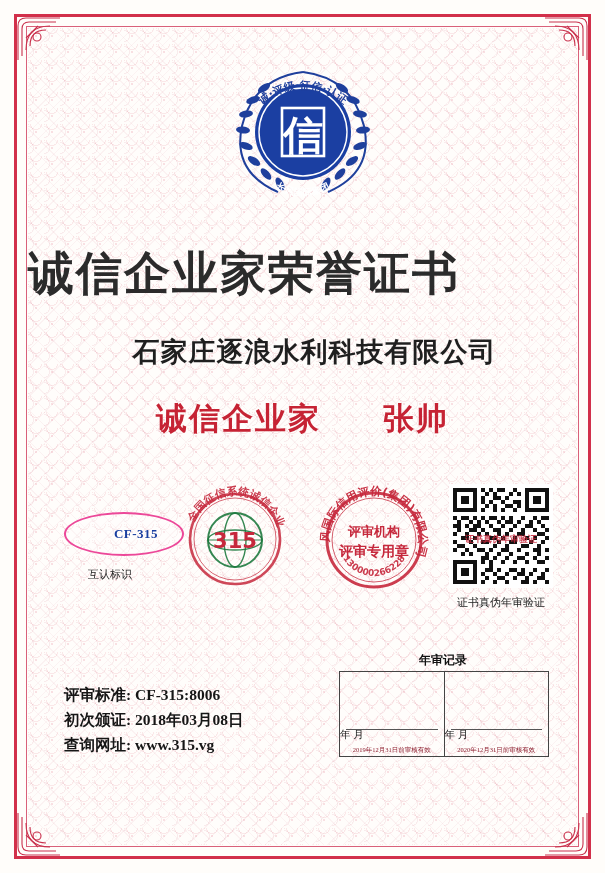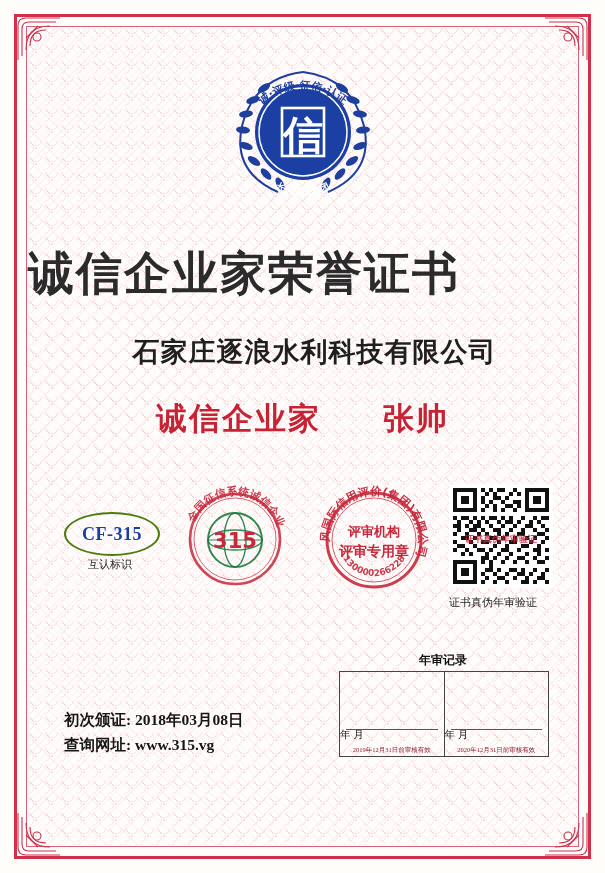--- a/index.html
+++ b/index.html
@@ -103,37 +103,38 @@
     color:#c62334;
   }
 
   
   .seals{
     position:absolute;top:452px;left:8px;right:8px;height:140px;
   }
   .seal{position:absolute;text-align:center;}
   .seal-caption{
     font-family:"Liberation Serif", serif;
-    font-size:11px;color:#222;margin-top:1px;
+    font-size:11px;color:#222;margin-top:11px;
   }
   .cf315{
     left:28px;top:32px;width:92px;
   }
   .cf315 .oval{
     width:92px;height:40px;border-radius:50%;
-    border:2px solid #4d7c0f;
+    border:2px solid #ec4899;
     display:flex;align-items:center;justify-content:center;
     font-family:"Liberation Serif", serif;
-    font-weight:bold;font-size:18px;color:#1a3fa0;
+    font-weight:bold;font-size:13px;color:#1a3fa0;
     background:rgba(255,255,255,0.25);
     letter-spacing:0.5px;
+    padding-left:24px;
   }
   .seal-b{left:140px;top:0px;width:118px;}
   .seal-c{left:278px;top:0px;width:120px;}
-  .qr-wrap{right:16px;top:4px;position:absolute;width:104px;margin-left:32px;}
+  .qr-wrap{right:16px;top:4px;position:absolute;text-align:center;width:104px;margin-left:32px;}
 
   
   .info{
     position:absolute;left:36px;bottom:88px;
     font-family:"Liberation Serif", serif;
     font-size:15.5px;
     line-height:25px;
     color:#161616;
     font-weight:bold;
   }
@@ -493,20 +494,24 @@
               <rect x="96" y="96" width="4" height="4"></rect>
           </g>
           <text x="52" y="58" text-anchor="middle" font-family="DejaVu Sans, sans-serif" font-size="9" font-weight="bold" fill="#c6283c" opacity="0.85">证书真伪年审验证</text>
         </svg>
         <div class="qr-caption">证书真伪年审验证</div>
       </div>
     </div>
 
     <div class="info">
       <div>
+        <span class="lbl">评审标准:</span>
+        <span>CF-315:8006</span>
+      </div>
+      <div>
         <span class="lbl">初次颁证:</span>
         <span>2018年03月08日</span>
       </div>
       <div>
         <span class="lbl">查询网址:</span>
         <span>www.315.vg</span>
       </div>
     </div>
 
     <div class="yearly">

